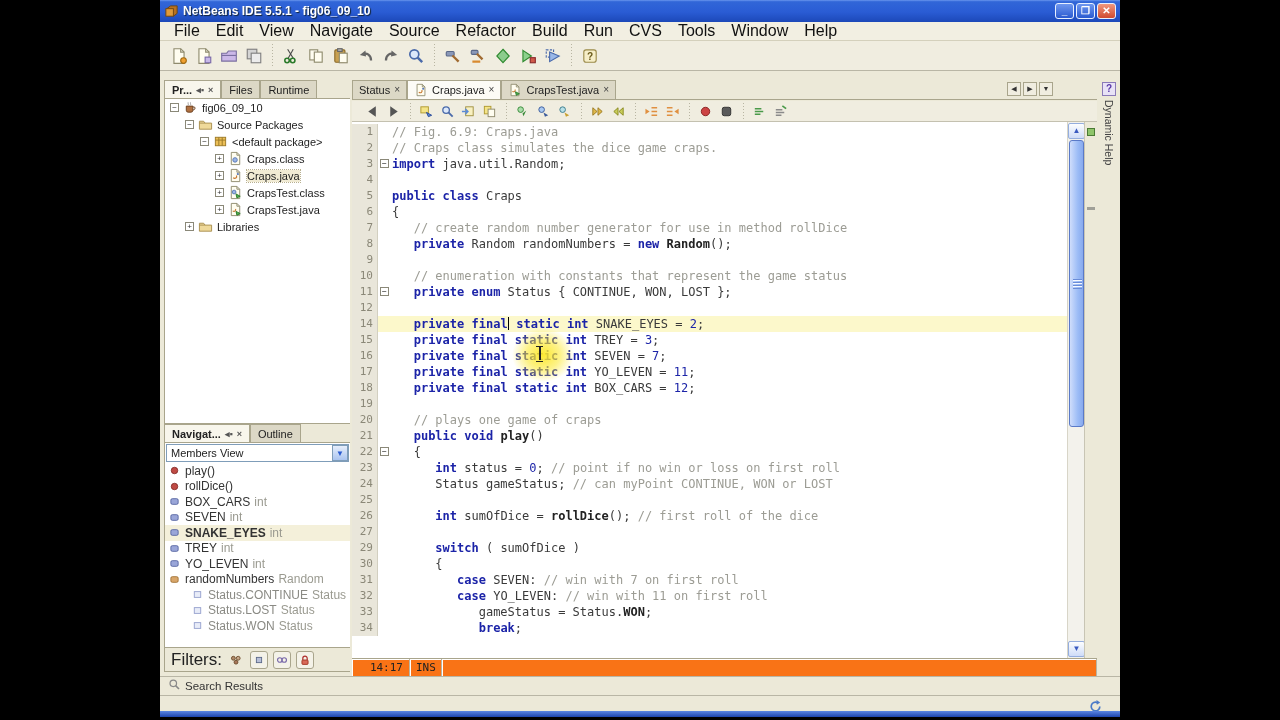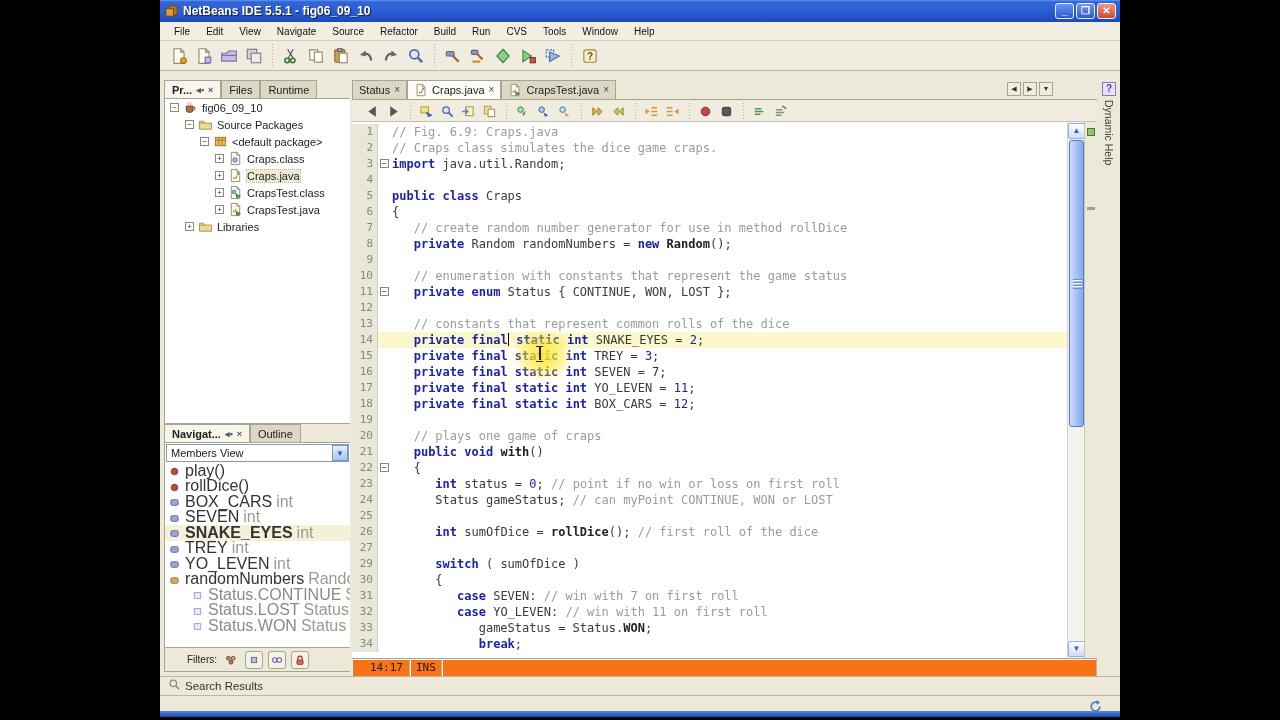--- a/index.html
+++ b/index.html
@@ -17,21 +17,21 @@
   #titlebar .title-text { color:#fff; font-weight:bold; font-size:12px; text-shadow:1px 1px 1px #123; }
   #win-buttons { margin-left:auto; display:flex; gap:2px; }
   .win-btn { width:19px; height:16px; border:1px solid #e8f0ff; border-radius:3px;
     color:#fff; font-size:10px; line-height:14px; text-align:center; font-weight:bold;
     background:linear-gradient(180deg,#6f97ef,#2a5ad0); }
   .win-btn.close { background:linear-gradient(180deg,#f0987e,#cf4a30); }
 
   
   #menubar { position:absolute; left:0; top:22px; width:960px; height:19px; background:#f2efe2;
     border-bottom:1px solid #d4d0bc; display:flex; align-items:center; padding-left:6px; }
-  .menu-item { font-size:10px; color:#111; padding:2px 8px; }
+  .menu-item { font-size:16px; color:#111; padding:2px 8px; }
   #toolbar { position:absolute; left:0; top:41px; width:960px; height:30px; background:#f0ede0;
     border-bottom:1px solid #b9b6a5; display:flex; align-items:center; padding-left:6px; }
   .tb-btn { width:25px; height:25px; display:flex; align-items:center; justify-content:center; }
   .tb-btn svg { width:18px; height:18px; }
   .tb-sep { width:6px; height:24px; margin:0 3px;
     background-image:repeating-linear-gradient(180deg,#b8b5a2 0 1px,transparent 1px 3px);
     background-size:1px 100%; background-repeat:no-repeat; background-position:center; }
 
   
   .panel-tabs { display:flex; height:18px; align-items:flex-end; }
@@ -53,30 +53,30 @@
 
   
   #navigator-panel { position:absolute; left:4px; top:424px; width:187px; height:248px; }
   #navigator-body { position:absolute; left:0; top:18px; width:187px; height:230px; background:#fff;
     border:1px solid #a9a58c; }
   #members-combo { height:18px; margin:1px; border:1px solid #7f9db9; background:#fff; display:flex;
     align-items:center; font-size:11px; color:#222; padding-left:4px; }
   #members-combo .combo-arrow { margin-left:auto; width:16px; height:16px;
     background:linear-gradient(180deg,#e6eefb,#aac4f0); border:1px solid #7f9db9; color:#2a5ad0;
     font-size:8px; text-align:center; line-height:15px; }
-  .member-row { height:15.5px; display:flex; align-items:center; font-size:16px; padding-left:3px;
+  .member-row { height:15.5px; display:flex; align-items:center; font-size:12px; padding-left:3px;
     white-space:nowrap; color:#333; }
   .member-row.selected { background:#f4f0da; font-weight:bold; }
   .member-row.grayed { color:#8a8a84;margin-left:23px; }
   .member-icon { width:13px; height:13px; margin-right:4px; flex:none; }
   .member-icon svg { width:13px; height:13px; }
   .member-type { color:#9a9a90; margin-left:4px; font-weight:normal; }
   #filters-row { position:absolute; left:0; bottom:0; width:185px; height:24px; background:#ece9d8;
     border-top:1px solid #a9a58c; display:flex; align-items:center; gap:5px; padding-left:6px; }
-  #filters-row .filters-label { font-size:10px; color:#222;margin-left:16px; }
+  #filters-row .filters-label { font-size:17px; color:#222; }
   .filter-btn { width:18px; height:18px; border:1px solid #a9a58c; border-radius:3px; background:#f4f2e8;
     display:flex; align-items:center; justify-content:center; }
   .filter-btn.flat { border-color:transparent; background:transparent; }
   .filter-btn svg { width:14px; height:14px; }
 
   
   #editor-area { position:absolute; left:192px; top:78px; width:745px; height:598px; }
   #editor-tabbar { position:absolute; left:0; top:2px; width:745px; height:20px; border-bottom:1px solid #a9a58c;
     display:flex; align-items:flex-end; }
   .ed-tab { height:19px; display:flex; align-items:center; gap:4px; font-size:11px; color:#222;
@@ -654,29 +654,28 @@
           <div class="code-line"><span class="num">3</span><span class="fold"><span class="fold-box">−</span></span><span class="txt"><span class="seg-k">import</span><span class="seg-p"> java.util.Random;</span></span></div>
           <div class="code-line"><span class="num">4</span><span class="fold"></span><span class="txt"></span></div>
           <div class="code-line"><span class="num">5</span><span class="fold"></span><span class="txt"><span class="seg-k">public class</span><span class="seg-p"> Craps</span></span></div>
           <div class="code-line"><span class="num">6</span><span class="fold"></span><span class="txt"><span class="seg-p">{</span></span></div>
           <div class="code-line"><span class="num">7</span><span class="fold"></span><span class="txt"><span class="seg-c">   // create random number generator for use in method rollDice</span></span></div>
           <div class="code-line"><span class="num">8</span><span class="fold"></span><span class="txt"><span class="seg-p">   </span><span class="seg-k">private</span><span class="seg-p"> Random randomNumbers = </span><span class="seg-k">new</span><span class="seg-p"> </span><span class="seg-b">Random</span><span class="seg-p">();</span></span></div>
           <div class="code-line"><span class="num">9</span><span class="fold"></span><span class="txt"></span></div>
           <div class="code-line"><span class="num">10</span><span class="fold"></span><span class="txt"><span class="seg-c">   // enumeration with constants that represent the game status</span></span></div>
           <div class="code-line"><span class="num">11</span><span class="fold"><span class="fold-box">−</span></span><span class="txt"><span class="seg-p">   </span><span class="seg-k">private enum</span><span class="seg-p"> Status { CONTINUE, WON, LOST };</span></span></div>
           <div class="code-line"><span class="num">12</span><span class="fold"></span><span class="txt"></span></div>
-          <div class="code-line"><span class="num">13</span><span class="fold"></span><span class="txt"><span class="seg-c">   // constants that represent common rolls of the dice</span></span></div>
           <div class="code-line current"><span class="num">14</span><span class="fold"></span><span class="txt"><span class="seg-p">   </span><span class="seg-k">private final</span><span class="seg-caret"></span><span class="seg-k"> static int</span><span class="seg-p"> SNAKE_EYES = </span><span class="seg-n">2</span><span class="seg-p">;</span></span></div>
           <div class="code-line"><span class="num">15</span><span class="fold"></span><span class="txt"><span class="seg-p">   </span><span class="seg-k">private final static int</span><span class="seg-p"> TREY = </span><span class="seg-n">3</span><span class="seg-p">;</span></span></div>
           <div class="code-line"><span class="num">16</span><span class="fold"></span><span class="txt"><span class="seg-p">   </span><span class="seg-k">private final static int</span><span class="seg-p"> SEVEN = </span><span class="seg-n">7</span><span class="seg-p">;</span></span></div>
           <div class="code-line"><span class="num">17</span><span class="fold"></span><span class="txt"><span class="seg-p">   </span><span class="seg-k">private final static int</span><span class="seg-p"> YO_LEVEN = </span><span class="seg-n">11</span><span class="seg-p">;</span></span></div>
           <div class="code-line"><span class="num">18</span><span class="fold"></span><span class="txt"><span class="seg-p">   </span><span class="seg-k">private final static int</span><span class="seg-p"> BOX_CARS = </span><span class="seg-n">12</span><span class="seg-p">;</span></span></div>
           <div class="code-line"><span class="num">19</span><span class="fold"></span><span class="txt"></span></div>
           <div class="code-line"><span class="num">20</span><span class="fold"></span><span class="txt"><span class="seg-c">   // plays one game of craps</span></span></div>
-          <div class="code-line"><span class="num">21</span><span class="fold"></span><span class="txt"><span class="seg-p">   </span><span class="seg-k">public void</span><span class="seg-p"> </span><span class="seg-b">with</span><span class="seg-p">()</span></span></div>
+          <div class="code-line"><span class="num">21</span><span class="fold"></span><span class="txt"><span class="seg-p">   </span><span class="seg-k">public void</span><span class="seg-p"> </span><span class="seg-b">play</span><span class="seg-p">()</span></span></div>
           <div class="code-line"><span class="num">22</span><span class="fold"><span class="fold-box">−</span></span><span class="txt"><span class="seg-p">   {</span></span></div>
           <div class="code-line"><span class="num">23</span><span class="fold"></span><span class="txt"><span class="seg-p">      </span><span class="seg-k">int</span><span class="seg-p"> status = </span><span class="seg-n">0</span><span class="seg-p">; </span><span class="seg-c">// point if no win or loss on first roll</span></span></div>
           <div class="code-line"><span class="num">24</span><span class="fold"></span><span class="txt"><span class="seg-p">      Status gameStatus; </span><span class="seg-c">// can myPoint CONTINUE, WON or LOST</span></span></div>
           <div class="code-line"><span class="num">25</span><span class="fold"></span><span class="txt"></span></div>
           <div class="code-line"><span class="num">26</span><span class="fold"></span><span class="txt"><span class="seg-p">      </span><span class="seg-k">int</span><span class="seg-p"> sumOfDice = </span><span class="seg-b">rollDice</span><span class="seg-p">(); </span><span class="seg-c">// first roll of the dice</span></span></div>
           <div class="code-line"><span class="num">27</span><span class="fold"></span><span class="txt"></span></div>
           <div class="code-line"><span class="num">29</span><span class="fold"></span><span class="txt"><span class="seg-p">      </span><span class="seg-k">switch</span><span class="seg-p"> ( sumOfDice )</span></span></div>
           <div class="code-line"><span class="num">30</span><span class="fold"></span><span class="txt"><span class="seg-p">      {</span></span></div>
           <div class="code-line"><span class="num">31</span><span class="fold"></span><span class="txt"><span class="seg-p">         </span><span class="seg-k">case</span><span class="seg-p"> SEVEN: </span><span class="seg-c">// win with 7 on first roll</span></span></div>
           <div class="code-line"><span class="num">32</span><span class="fold"></span><span class="txt"><span class="seg-p">         </span><span class="seg-k">case</span><span class="seg-p"> YO_LEVEN: </span><span class="seg-c">// win with 11 on first roll</span></span></div>

